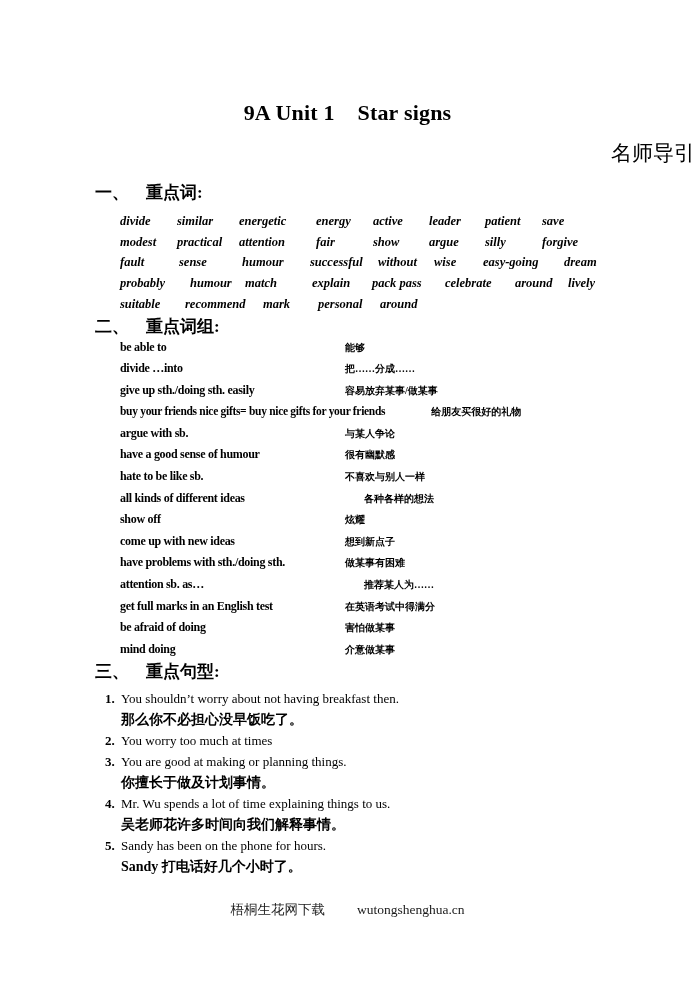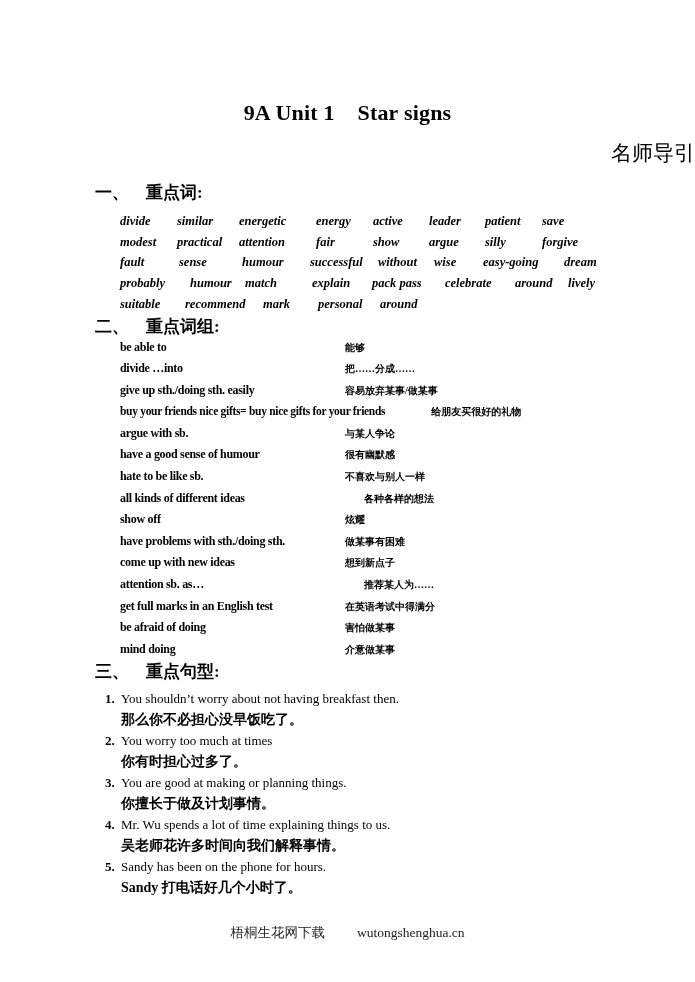--- a/index.html
+++ b/index.html
@@ -106,21 +106,20 @@
   .footer{
     position:absolute;
     top:901px;left:0;
     width:100%;
     display:flex;
     justify-content:center;
     gap:32px;
     font-size:13.5px;
     line-height:18px;
     color:#1a1a1a;
-    margin-top:23px;
   }
 </style>
 </head>
 <body>
 
 <div class="page">
 
   <div class="doc-title">9A Unit 1    Star signs</div>
 
   <div class="doc-subtitle">名师导引</div>
@@ -208,28 +207,28 @@
       </div>
       <div class="phrase-row">
         <span class="p-en">all kinds of different ideas</span>
         <span class="p-zh ind">各种各样的想法</span>
       </div>
       <div class="phrase-row">
         <span class="p-en">show off</span>
         <span class="p-zh">炫耀</span>
       </div>
       <div class="phrase-row">
+        <span class="p-en">come up with new ideas</span>
+        <span class="p-zh">想到新点子</span>
+      </div>
+      <div class="phrase-row">
         <span class="p-en">have problems with sth./doing sth.</span>
         <span class="p-zh">做某事有困难</span>
       </div>
       <div class="phrase-row">
-        <span class="p-en">come up with new ideas</span>
-        <span class="p-zh">想到新点子</span>
-      </div>
-      <div class="phrase-row">
         <span class="p-en">attention sb. as…</span>
         <span class="p-zh ind">推荐某人为……</span>
       </div>
       <div class="phrase-row">
         <span class="p-en">get full marks in an English test</span>
         <span class="p-zh">在英语考试中得满分</span>
       </div>
       <div class="phrase-row">
         <span class="p-en">be afraid of doing</span>
         <span class="p-zh">害怕做某事</span>
@@ -247,21 +246,20 @@
           <span class="s-num">1.</span>
           <span class="s-en">You shouldn’t worry about not having breakfast then.</span>
         </div>
         <div class="s-zh">那么你不必担心没早饭吃了。</div>
       </div>
       <div class="sent">
         <div class="s-line1">
           <span class="s-num">2.</span>
           <span class="s-en">You worry too much at times</span>
         </div>
-        <div class="s-zh">你有时担心过多了。</div>
       </div>
       <div class="sent">
         <div class="s-line1">
           <span class="s-num">3.</span>
           <span class="s-en">You are good at making or planning things.</span>
         </div>
         <div class="s-zh">你擅长于做及计划事情。</div>
       </div>
       <div class="sent">
         <div class="s-line1">

